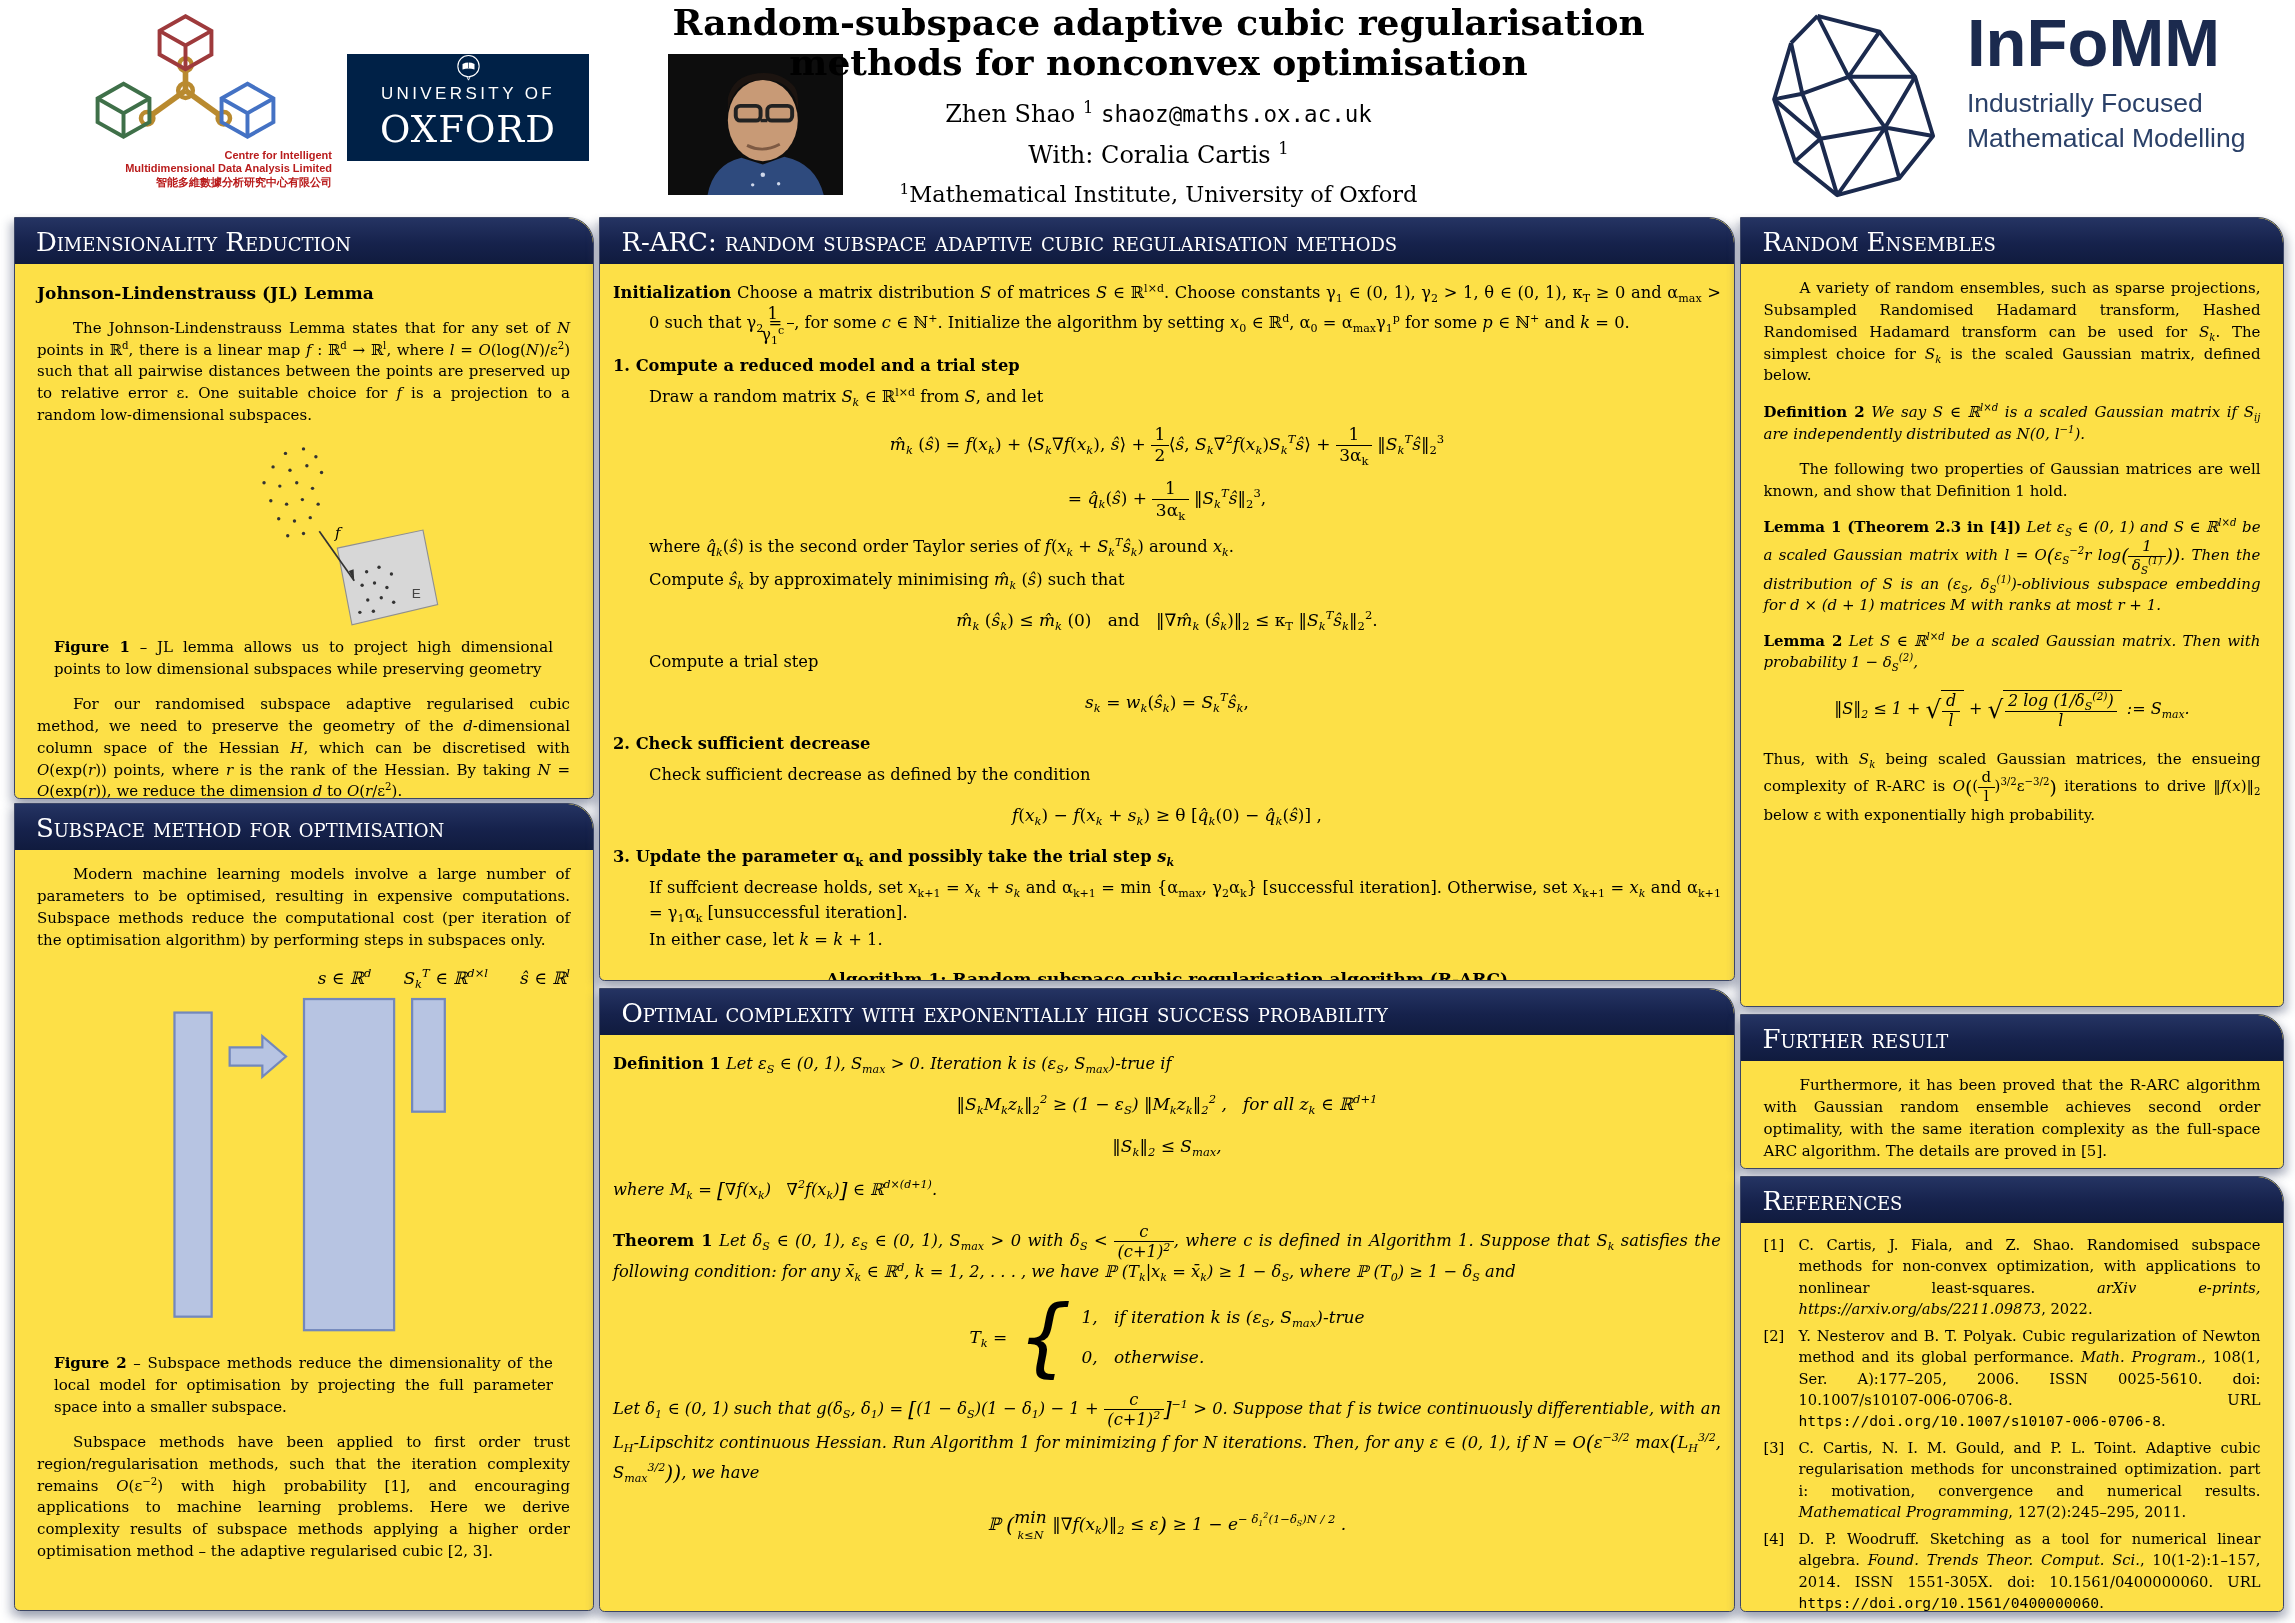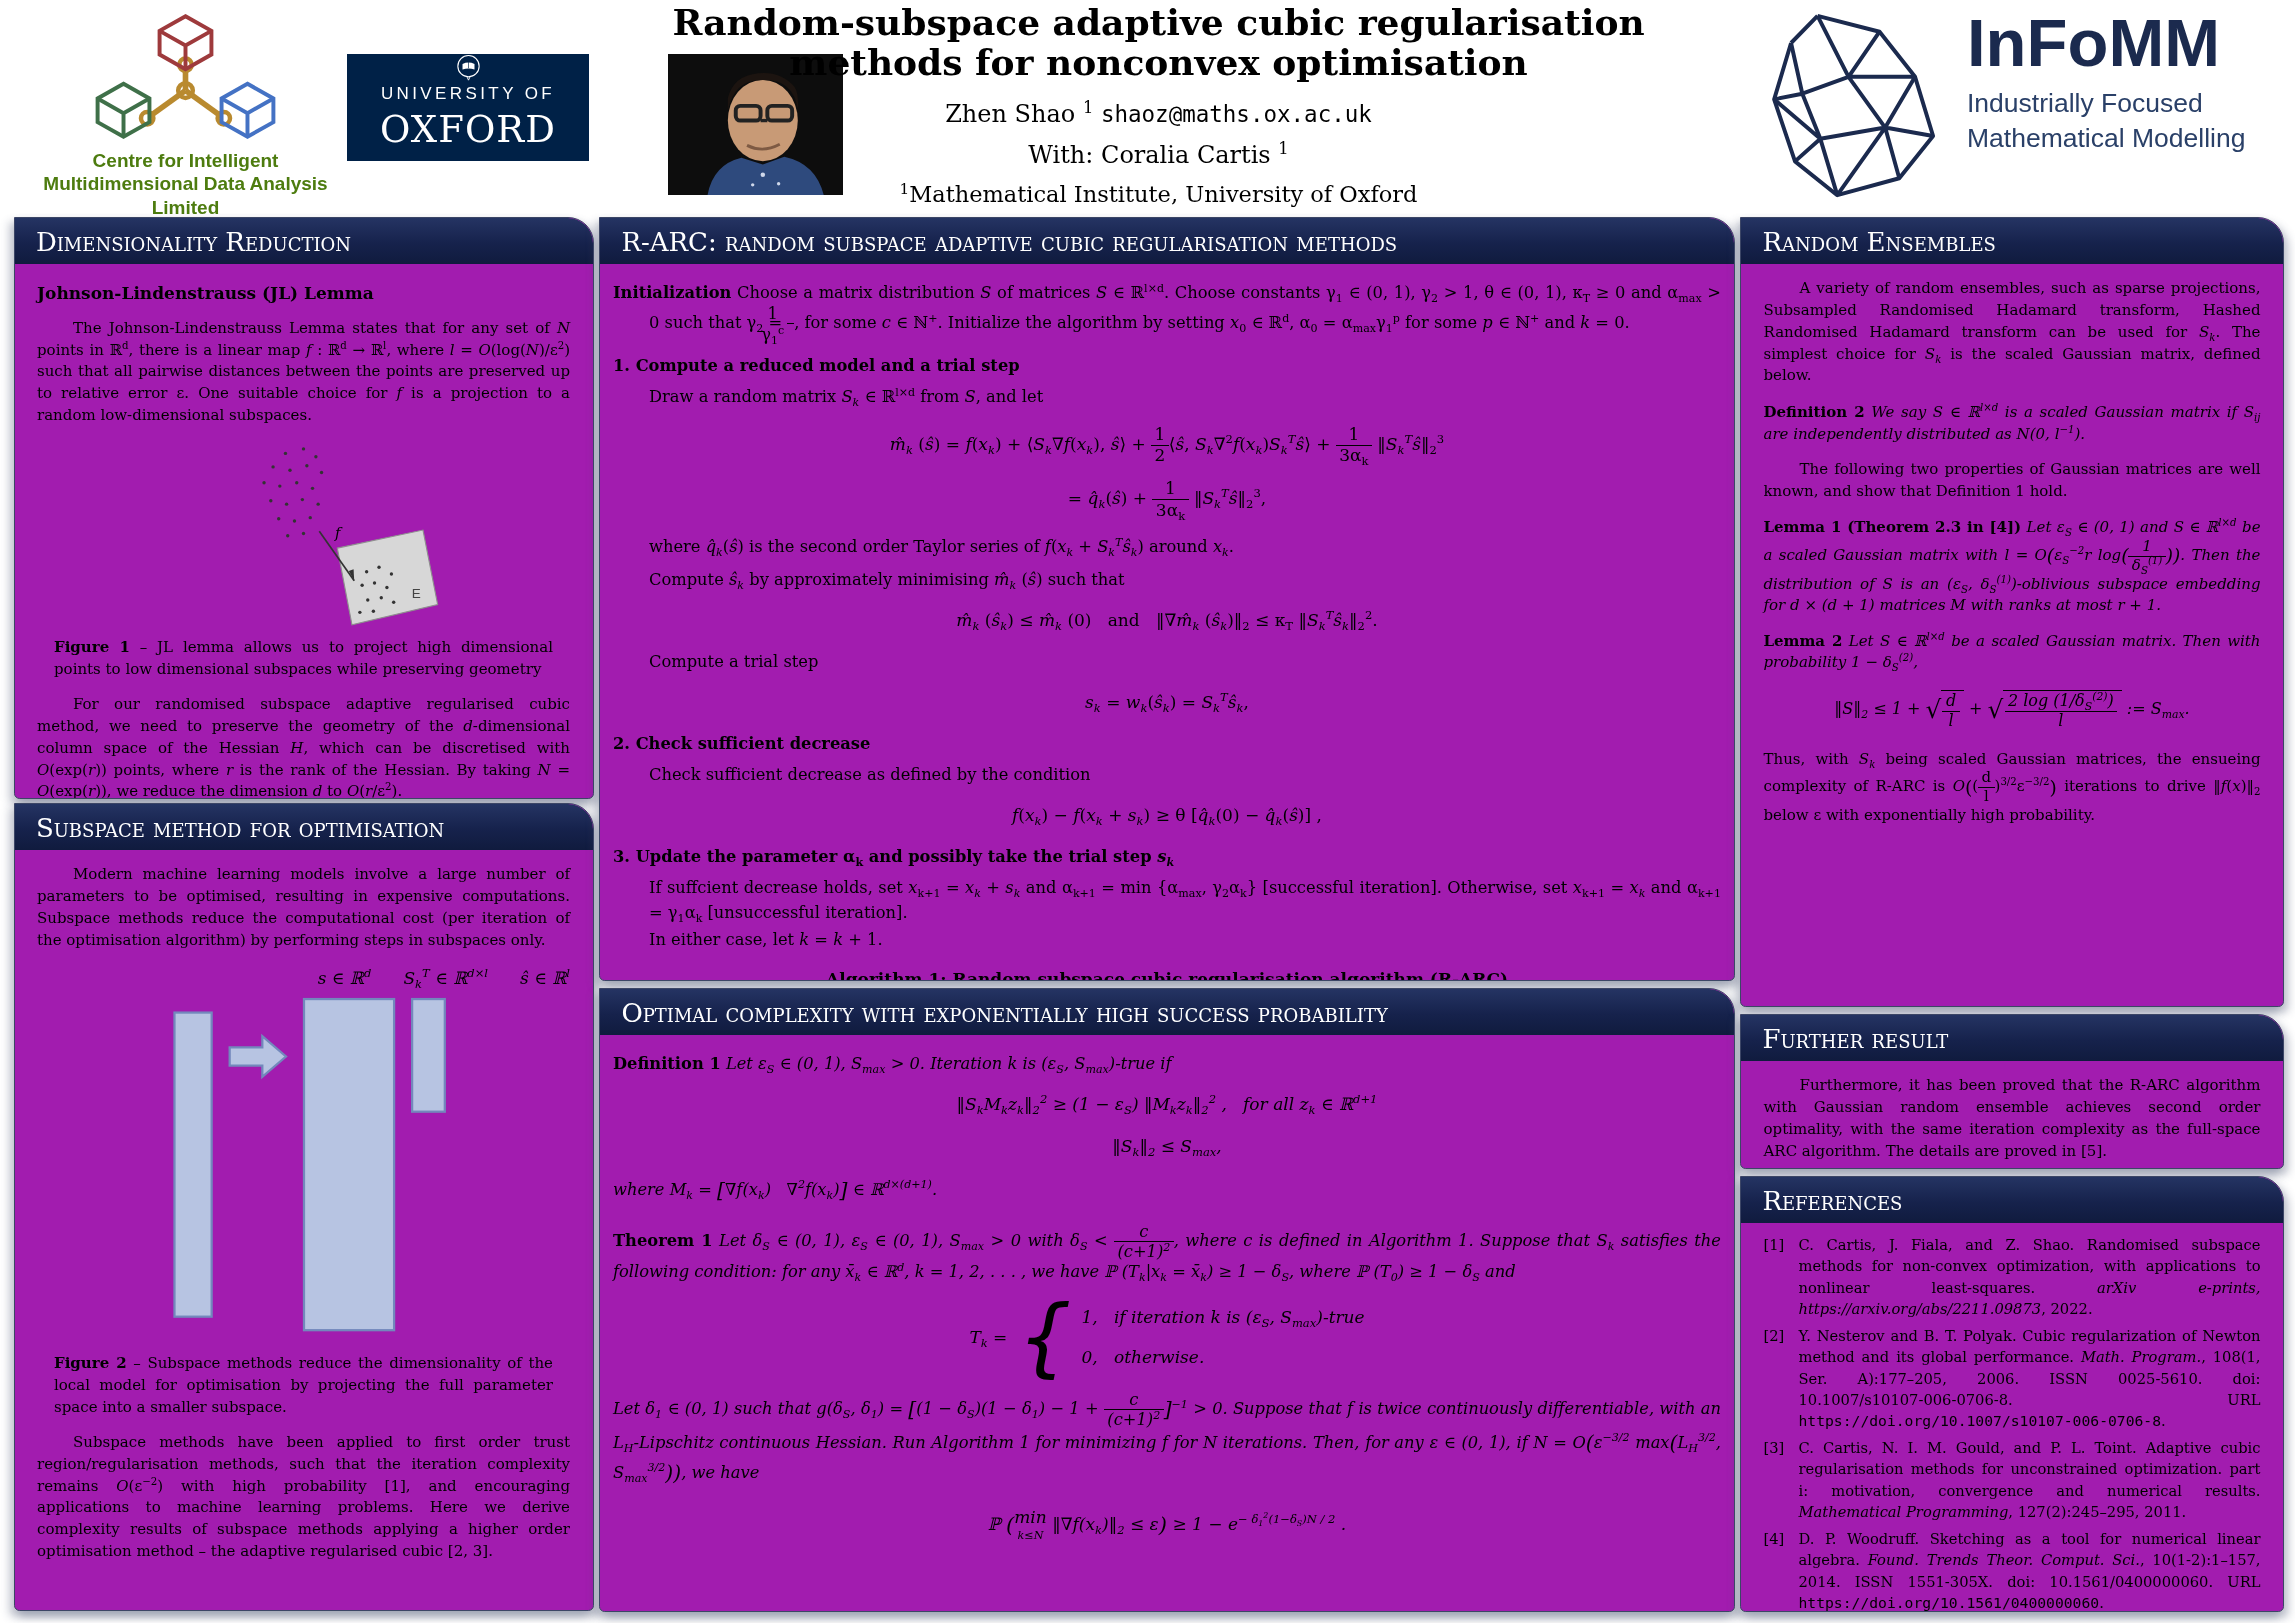--- a/index.html
+++ b/index.html
@@ -6,35 +6,35 @@
   body{
     position:relative;
     width:2295px;height:1624px;
     background:#ffffff;
     font-family:"DejaVu Serif", serif;
     color:#000;
     overflow:hidden;
   }
   
   .hdr-logo{position:absolute;}
-  .cimda-text{font-family:"Liberation Sans",sans-serif;font-weight:bold;text-align:center;font-size:19px;line-height:1.25;color:#4d7c0f;}
+  .cimda-text{font-family:"Liberation Sans",sans-serif;font-weight:bold;text-align:right;font-size:11px;line-height:1.25;color:#b91c1c;}
   .oxford-box{background:#002147;color:#fff;width:242px;height:107px;display:flex;flex-direction:column;align-items:center;justify-content:flex-end;padding-bottom:10px;box-sizing:border-box;}
   .oxford-top{font-family:"Liberation Sans",sans-serif;font-size:17px;letter-spacing:3.4px;margin-top:3.4px;}
   .oxford-big{font-family:"DejaVu Serif",serif;font-size:37px;letter-spacing:1.1px;margin-top:4px;}
   .photo-box{width:175px;height:141px;background:radial-gradient(circle at 55% 35%, #3a3a3a 0%, #0b0b0b 70%);overflow:hidden;position:relative;}
   .title-block{position:absolute;left:654px;top:3.4px;width:1009px;text-align:center;}
   .poster-title{font-size:36px;font-weight:bold;line-height:1.1;}
   .byline{font-size:24px;margin-top:17px;}
   .mono{font-family:"DejaVu Sans Mono",monospace;}
   .withline{font-size:24px;margin-top:13.5px;}
   .affline{font-size:22.5px;margin-top:12.4px;}
   .infomm-name{font-family:Liberation Sans, sans-serif;font-weight:bold;font-size:67px;color:#1b2a4e;line-height:1;}
   .infomm-sub{font-family:"Liberation Sans",sans-serif;font-size:26.5px;color:#2a4068;line-height:1.35;}
   
-  .section{position:absolute;background:#a21caf;border:1.1px solid #3c4666;border-radius:0 26px 5.6px 5.6px;
+  .section{position:absolute;background:#fde047;border:1.1px solid #3c4666;border-radius:0 26px 5.6px 5.6px;
     box-shadow:-4.5px 5.6px 9px rgba(70,80,110,.30), 4.5px 5.6px 9px rgba(70,80,110,.30);overflow:hidden;}
   .sec-head{background:linear-gradient(180deg,#253463 0%,#16224c 55%,#101b3e 100%);color:#fff;
     font-variant:small-caps;font-size:26px;padding:9px 21.4px 6.8px 21.4px;border-radius:0 25px 0 0;}
   .sec-body{padding:14.7px 22.5px 11.3px 22.5px;font-size:15px;line-height:1.45;}
   .mid .sec-body{font-size:16.3px;line-height:1.5;padding:17px 13px;}
   .para{margin:0 0 14.7px 0;text-indent:36px;text-align:justify;}
   .noindent{text-indent:0;}
   .bheading{font-weight:bold;font-size:17px;margin:2.3px 0 12.4px 0;}
   .hang{padding-left:36px;text-indent:-36px;margin:0 0 11.3px 0;text-align:justify;}
   .lvl{padding-left:36px;margin:0 0 8px 0;text-align:justify;}

